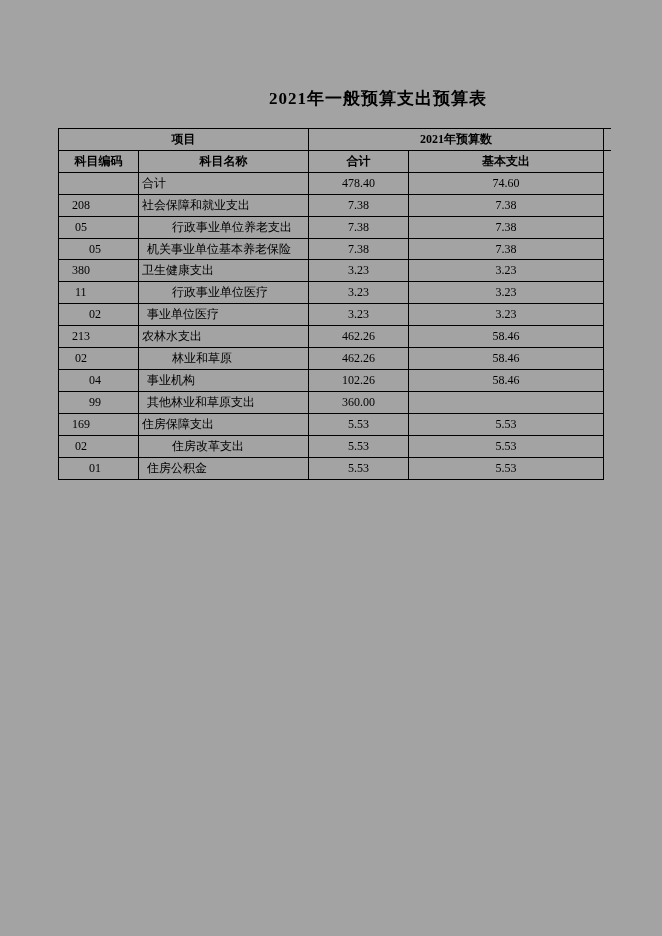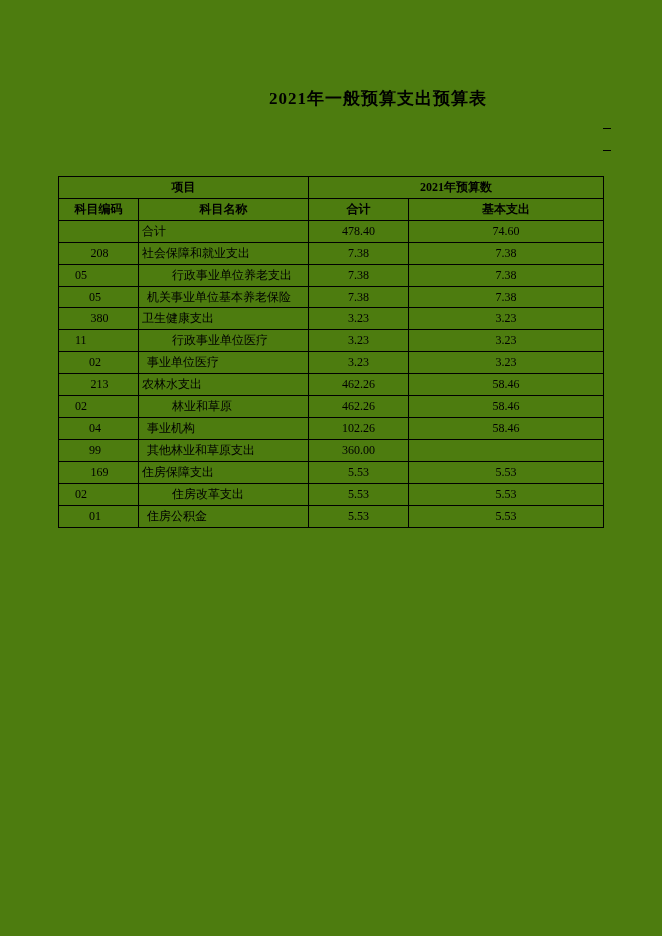--- a/index.html
+++ b/index.html
@@ -4,21 +4,21 @@
 <style>
   html, body {
     margin: 0;
     padding: 0;
     background: #ffffff;
   }
   .page {
     position: relative;
     width: 662px;
     height: 936px;
-    background: #4d7c0f;
+    background: #a3a3a3;
     overflow: hidden;
     font-family: "Liberation Serif", "DejaVu Serif", serif;
     color: #000000;
   }
   .doc-title {
     position: absolute;
     top: 87px;
     left: 378px;
     transform: translateX(-50%);
     margin: 0;
@@ -32,21 +32,20 @@
     position: absolute;
     left: 58px;
     top: 128px;
     width: 545px;
   }
   table.budget {
     border-collapse: collapse;
     table-layout: fixed;
     width: 545px;
     font-size: 12px;
-    margin-top: 48px;
   }
   table.budget th,
   table.budget td {
     border: 1px solid #000000;
     padding: 0;
     height: 20.9px;
     line-height: 20.9px;
     overflow: hidden;
     white-space: nowrap;
     font-weight: normal;
@@ -57,21 +56,21 @@
   }
   
   th.no-right {
     border-right: 0;
   }
   
   th.shift-right {
     padding-left: 95px;
   }
   td.code { text-align: left; }
-  td.code.ind1 { padding-left: 2px; text-align: center; }
+  td.code.ind1 { padding-left: 13px; }
   td.code.ind2 { padding-left: 16px; }
   td.code.ind3 { padding-left: 30px; }
   td.name { text-align: left; }
   td.name.nind1 { padding-left: 3px; }
   td.name.nind2 { padding-left: 33px; }
   td.name.nind3 { padding-left: 8px; }
   td.num {
     text-align: center;
     padding-right: 3px;
   }

